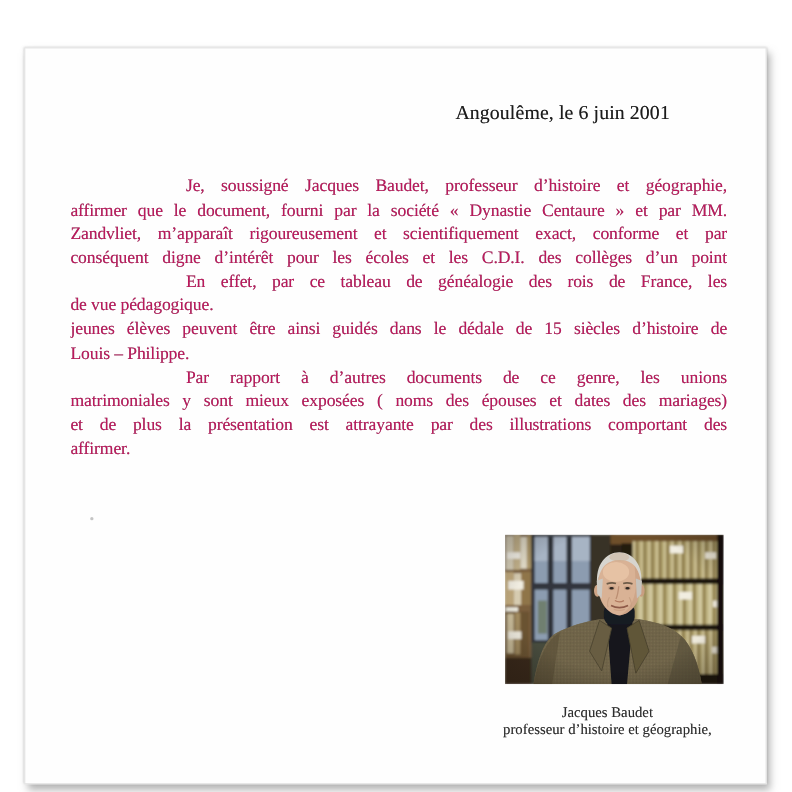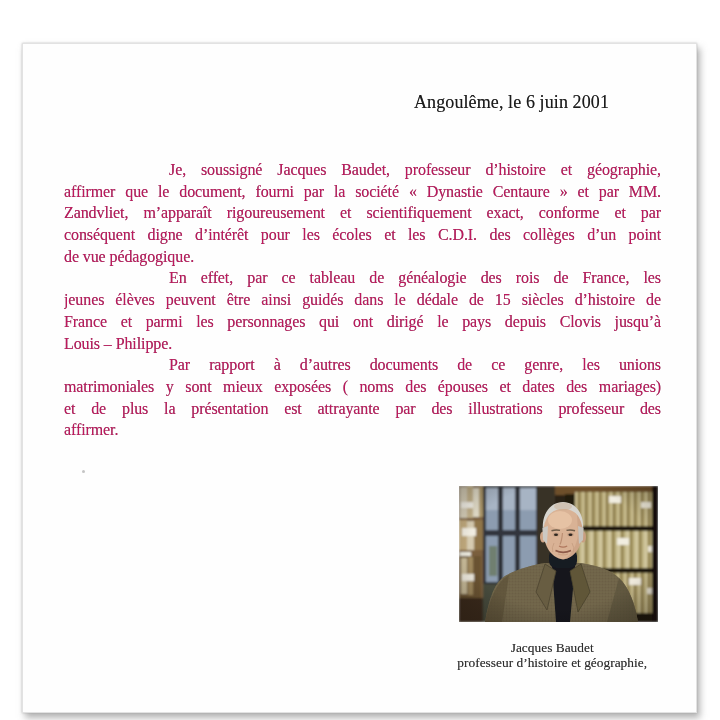--- a/index.html
+++ b/index.html
@@ -57,28 +57,27 @@
 
 <div class="sheet">
 
   <div class="date-line">Angoulême, le 6 juin 2001</div>
 
   <div class="body-text">
       <div class="line first">Je, soussigné Jacques Baudet, professeur d’histoire et géographie,</div>
       <div class="line">affirmer que le document, fourni par la société « Dynastie Centaure » et par MM.</div>
       <div class="line">Zandvliet, m’apparaît rigoureusement et scientifiquement exact, conforme et par</div>
       <div class="line">conséquent digne d’intérêt pour les écoles et les C.D.I. des collèges d’un point</div>
+      <div class="line first">En effet, par ce tableau de généalogie des rois de France, les</div>
       <div class="line last">de vue pédagogique.</div>
-      <div class="line first">En effet, par ce tableau de généalogie des rois de France, les</div>
       <div class="line">jeunes élèves peuvent être ainsi guidés dans le dédale de 15 siècles d’histoire de</div>
-      <div class="line">France  et parmi les personnages qui ont dirigé le pays depuis Clovis jusqu’à</div>
       <div class="line last">Louis – Philippe.</div>
       <div class="line first">Par rapport à d’autres documents de ce genre, les unions</div>
       <div class="line">matrimoniales y sont mieux exposées ( noms des épouses et dates des mariages)</div>
-      <div class="line">et de plus la présentation est attrayante par des illustrations professeur des</div>
+      <div class="line">et de plus la présentation est attrayante par des illustrations comportant des</div>
       <div class="line last">affirmer.</div>
     </div>
 
   <div class="speck"></div>
 
   <div class="photo" aria-label="Portrait de Jacques Baudet dans une bibliothèque">
     <svg viewBox="0 0 199 136" xmlns="http://www.w3.org/2000/svg">
       <defs>
         <filter id="blurBg" x="-10%" y="-10%" width="120%" height="120%">
             <feGaussianBlur stdDeviation="1.1"></feGaussianBlur>

